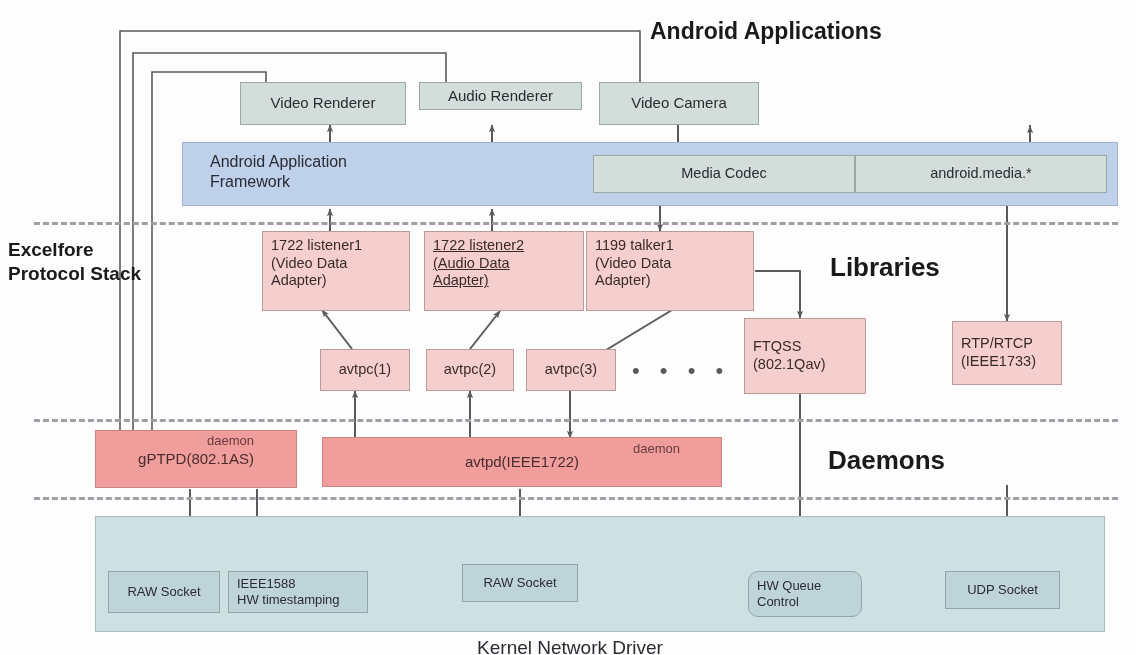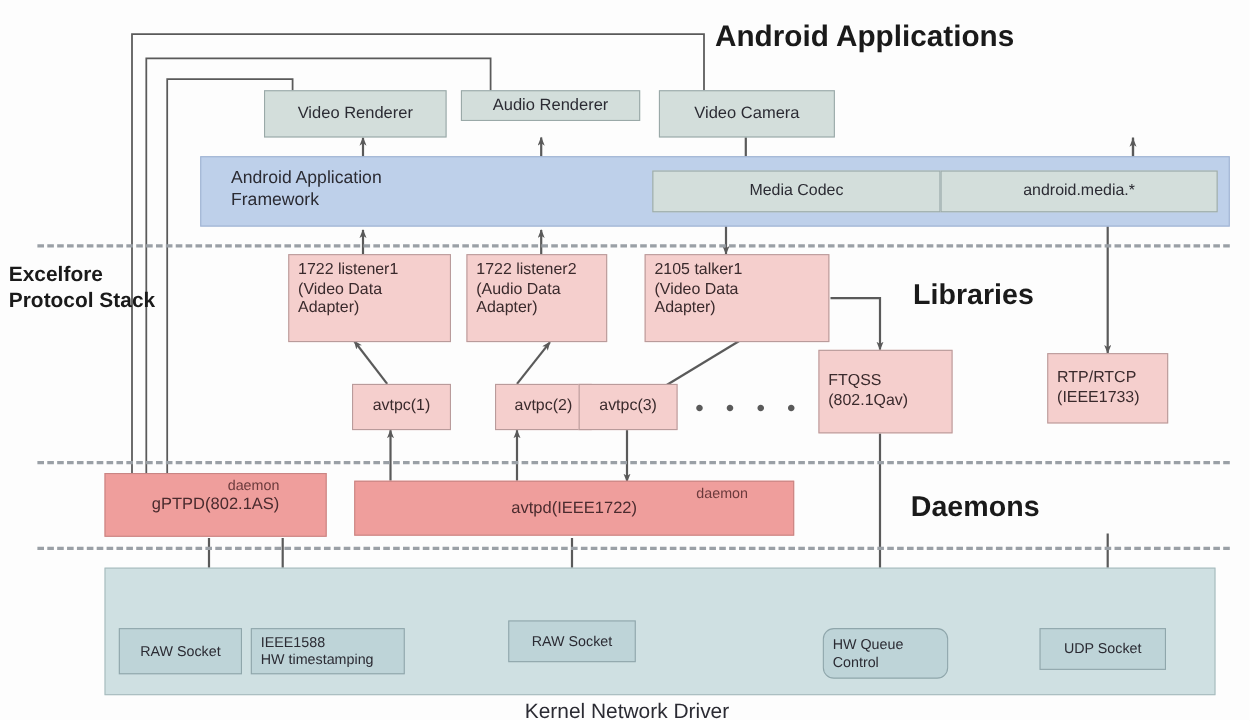--- a/index.html
+++ b/index.html
@@ -181,21 +181,21 @@
       <path d="M257,489 L257,571" marker-end="url(#ah)"></path>
 
       <path d="M520,489 L520,571" marker-end="url(#ah)"></path>
     </g>
   </svg>
 
   <div class="dashed" style="left:34px;  top:222px; width:1084px;"></div>
   <div class="dashed" style="left:34px;  top:419px; width:1084px;"></div>
   <div class="dashed" style="left:34px;  top:497px; width:1084px;"></div>
 
-  <div class="heading" style="left:650px; top:18px; font-size:27px;">Android Applications</div>
+  <div class="heading" style="left:650px; top:18px; font-size:23px;">Android Applications</div>
 
   <div class="heading" style="left:8px; top:238px; font-size:19px; line-height:1.25;">Excelfore
 Protocol Stack</div>
 
   <div class="heading" style="left:830px; top:252px; font-size:26px;">Libraries</div>
 
   <div class="heading" style="left:828px; top:445px; font-size:26px;">Daemons</div>
 
   <div class="box gbox" style="left:240px; top:82px; width:166px; height:43px;">Video Renderer</div>
 
@@ -210,37 +210,37 @@
 Framework</div>
 
   <div class="box gbox" style="left:593px; top:155px; width:262px; height:38px; font-size:14.5px;">Media Codec</div>
 
   <div class="box gbox" style="left:855px; top:155px; width:252px; height:38px; font-size:14.5px;">android.media.*</div>
 
   <div class="box pbox left" style="left:262px; top:231px; width:148px; height:80px;">1722 listener1
 (Video Data
 Adapter)</div>
 
-  <div class="box pbox left" style="left:424px; top:231px; width:128px; height:80px;">1722 listener2
+  <div class="box pbox left" style="left:424px; top:231px; width:160px; height:80px;text-decoration:underline;">1722 listener2
 (Audio Data
 Adapter)</div>
 
-  <div class="box pbox left" style="left:586px; top:231px; width:168px; height:80px;">2105 talker1
+  <div class="box pbox left" style="left:586px; top:231px; width:168px; height:80px;">1199 talker1
 (Video Data
 Adapter)</div>
 
   <div class="box pbox left" style="left:744px; top:318px; width:122px; height:76px; align-items:center; padding-top:0;">FTQSS
 (802.1Qav)</div>
 
   <div class="box pbox left" style="left:952px; top:321px; width:110px; height:64px; align-items:center; padding-top:0;">RTP/RTCP
 (IEEE1733)</div>
 
   <div class="box pbox" style="left:320px; top:349px; width:90px; height:42px;">avtpc(1)</div>
 
-  <div class="box pbox" style="left:426px; top:349px; width:88px; height:42px;margin-left:24px;">avtpc(2)</div>
+  <div class="box pbox" style="left:426px; top:349px; width:88px; height:42px;">avtpc(2)</div>
 
   <div class="box pbox" style="left:526px; top:349px; width:90px; height:42px;">avtpc(3)</div>
 
   <div class="dots" style="left:632px; top:358px;">• • • •</div>
 
   <div class="box dbox" style="left:95px; top:430px; width:202px; height:58px;">gPTPD(802.1AS)</div>
   <div class="daemon-tag" style="left:207px; top:433px;">daemon</div>
 
   <div class="box dbox" style="left:322px; top:437px; width:400px; height:50px;">avtpd(IEEE1722)</div>
   <div class="daemon-tag" style="left:633px; top:441px;">daemon</div>

